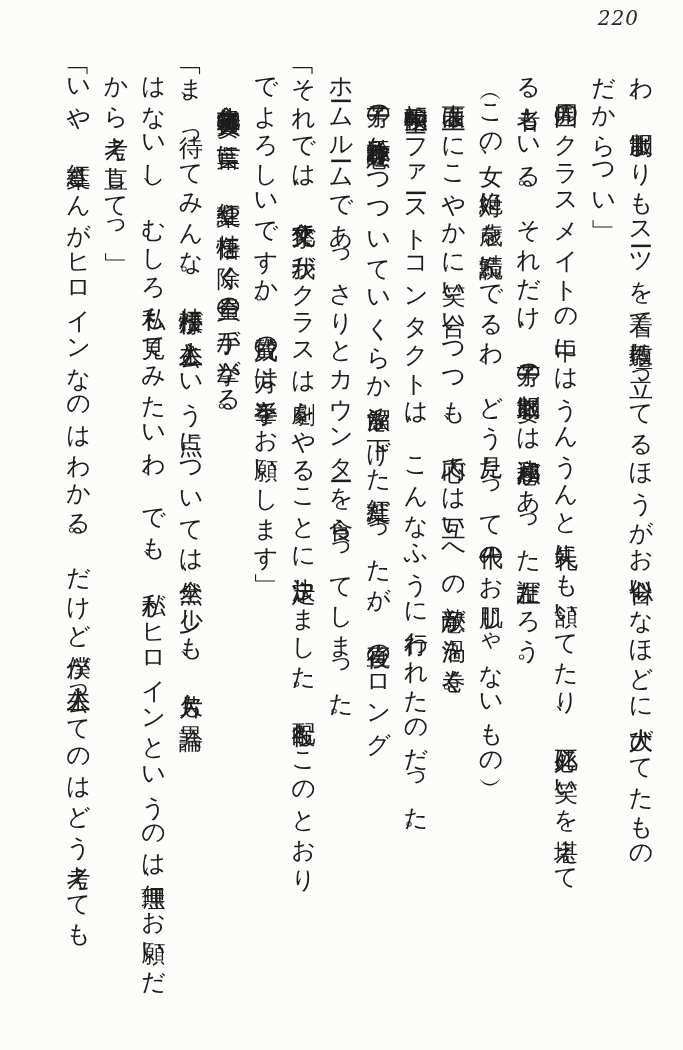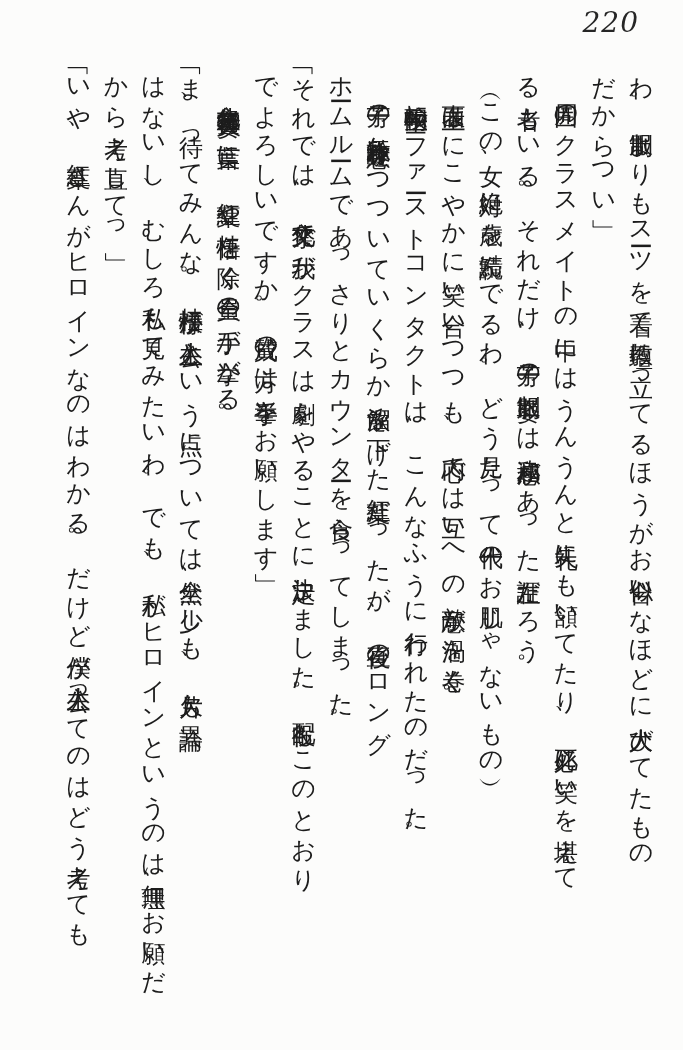--- a/index.html
+++ b/index.html
@@ -11,21 +11,21 @@
     height: 1050px;
     background: #fcfcfb;
     position: relative;
     overflow: hidden;
     font-family: "DejaVu Serif", serif;
   }
   .page-number {
     position: absolute;
     top: 6px;
     right: 44px;
-    font-size: 28px;
+    font-size: 20px;
     font-style: italic;
     color: #262626;
     letter-spacing: 1px;
   }
   .text-block {
     position: absolute;
     top: 60px;
     right: 24px;
     height: 976px;
     writing-mode: vertical-rl;

